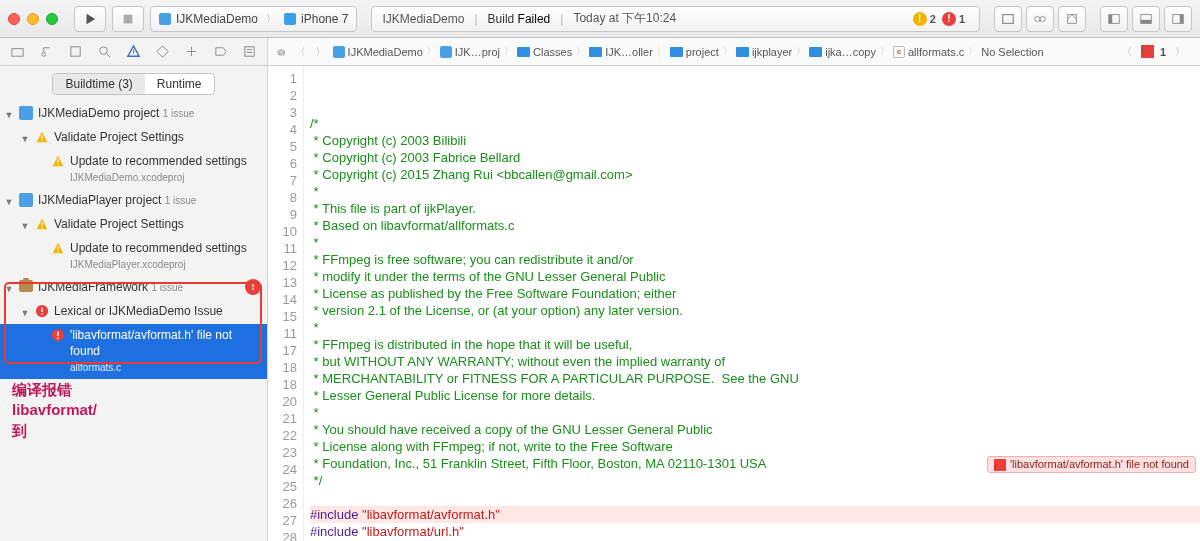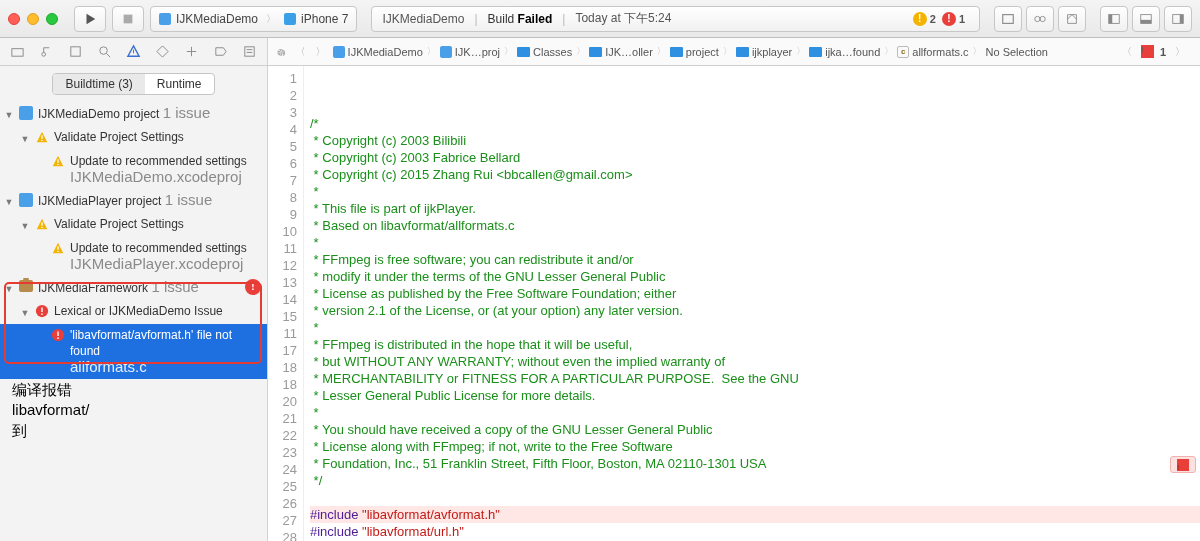--- a/index.html
+++ b/index.html
@@ -10,21 +10,21 @@
   .traffic { display: flex; gap: 7px; margin-right: 10px; }
   .traffic span { width: 12px; height: 12px; border-radius: 50%; display: inline-block; }
   .traffic .red { background:#ff5f57; border:1px solid #e0443e;}
   .traffic .yellow { background:#ffbd2e; border:1px solid #dea123;}
   .traffic .green { background:#28c940; border:1px solid #1aab29;}
   .tb-btn { height:26px; min-width:32px; padding:0 8px; border:1px solid #c7c7c7; border-radius:4px; background:linear-gradient(#fff,#f0f0f0); display:inline-flex; align-items:center; justify-content:center; gap:5px; font-size:12px; color:#444; }
   .tb-btn svg { width:14px; height:14px; }
   .status-bar { flex:1; height:26px; border:1px solid #c7c7c7; border-radius:4px; background:linear-gradient(#fff,#f1f1f1); display:flex; align-items:center; justify-content:center; gap:10px; font-size:12px; color:#555; margin:0 8px; padding:0 10px;}
   .status-bar .sep { color:#bbb; }
   .status-bar .fail { color:#333; }
-  .status-bar .fail b { color:#000; font-weight:700; }
+  .status-bar .fail b { color:#000; font-weight:400; }
   .badge-wrap { display:flex; gap:6px; align-items:center; margin-right:4px;}
   .badge { display:inline-flex; align-items:center; gap:3px; font-size:11px; font-weight:600;}
   .badge .dot { width:14px; height:14px; border-radius:50%; display:inline-flex; align-items:center; justify-content:center; color:#fff; font-size:10px; font-weight:700;}
   .dot.warn { background:#f5b301; }
   .dot.err { background:#e83f3a; }
   .tb-right { display:flex; gap:4px; }
   .tb-right .tb-btn { min-width:26px; padding:0 6px; }
 
   
   .secondary { height:28px; display:flex; border-bottom:1px solid #cfcfcf; background:#f3f3f3; }
@@ -49,33 +49,33 @@
   .sidebar { width:268px; border-right:1px solid #d2d2d2; background:#f3f3f3; display:flex; flex-direction:column; }
   .seg { display:flex; justify-content:center; padding:7px 0; }
   .seg-ctrl { display:flex; border:1px solid #c6c6c6; border-radius:4px; overflow:hidden; background:#fff; font-size:12px;}
   .seg-ctrl span { padding:3px 12px; cursor:default;}
   .seg-ctrl .on { background:#e9e9e9; }
   .tree { flex:1; overflow:auto; font-size:12px; }
   .row { display:flex; align-items:flex-start; padding:3px 6px 3px 4px; gap:4px; line-height:16px;}
   .row .disc { width:10px; color:#7a7a7a; font-size:9px; padding-top:2px; display:inline-block; text-align:center;}
   .row .ic { width:16px; display:inline-flex; justify-content:center; padding-top:1px;}
   .row .txt { flex:1; }
-  .row .sub { color:#8a8a8a; font-size:15px; }
+  .row .sub { color:#8a8a8a; font-size:10px; }
   .ic.warn svg, .ic.err svg { width:14px; height:14px;}
   .ic.proj { width:16px;}
   .ic.proj span { width:14px; height:14px; background:#49a0e8; border-radius:2px; display:inline-block;}
   .ic.brief span { width:14px; height:12px; background:#b68b4b; border-radius:2px; display:inline-block; position:relative;}
   .ic.brief span::before { content:""; position:absolute; top:-2px; left:4px; width:6px; height:2px; background:#b68b4b; border-radius:1px;}
   .row.sel { background:#1e6fe0; color:#fff; }
   .row.sel .sub { color:#e3eefb;}
   .err-pill { width:16px; height:16px; border-radius:50%; background:#e83f3a; color:#fff; font-size:10px; font-weight:700; display:inline-flex; align-items:center; justify-content:center; margin-left:auto;}
   .i2 { padding-left:20px; }
   .i3 { padding-left:36px; }
   .red-box { position:absolute; border:2px solid #e63b32; border-radius:5px; pointer-events:none; }
-  .anno { position:absolute; color:#000000; font-size:15px; font-weight:400; line-height:1.35; text-shadow:0 0 1px #fff;}
+  .anno { position:absolute; color:#be185d; font-size:15px; font-weight:700; line-height:1.35; text-shadow:0 0 1px #fff;}
 
   
   .editor { flex:1; display:flex; background:#fff; font-family: Menlo, Consolas, monospace; font-size:13px; overflow:hidden;}
   .gutter { width:36px; text-align:right; color:#9a9a9a; padding:4px 6px 4px 0; background:#fff; border-right:1px solid #eee; user-select:none;}
   .gutter div { height:17px; line-height:17px; position:relative;}
   .code { flex:1; padding:4px 0 4px 6px; white-space:pre; color:#222; position:relative;}
   .code div { height:17px; line-height:17px; }
   .cm-green { color:#1a8f1a; }
   .cm-brown { color:#4c1d95;text-align:right; }
   .cm-red { color:#c41a16; }
@@ -110,21 +110,21 @@
     <span>IJKMediaDemo</span>
     <span class="chev">〉</span>
     <span style="width:12px;height:12px;background:#3ca0e8;border-radius:2px;display:inline-block;"></span>
     <span>iPhone 7</span>
   </div>
   <div class="status-bar">
     <span>IJKMediaDemo</span>
     <span class="sep">|</span>
     <span class="fail"><span>Build</span> <b>Failed</b></span>
     <span class="sep">|</span>
-    <span>Today at 下午5:24</span>
+    <span>Today at 下午10:24</span>
     <span style="flex:1"></span>
     <span class="badge-wrap">
       <span class="badge">
           <span class="dot warn">!</span>
           <span>2</span>
         </span>
       <span class="badge">
           <span class="dot err">!</span>
           <span>1</span>
         </span>
@@ -250,21 +250,21 @@
         <span>project</span>
       </span>
       <span class="gt">〉</span>
     <span class="crumb">
         <span class="folder"></span>
         <span>ijkplayer</span>
       </span>
       <span class="gt">〉</span>
     <span class="crumb">
         <span class="folder"></span>
-        <span>ijka…found</span>
+        <span>ijka…copy</span>
       </span>
       <span class="gt">〉</span>
     <span class="crumb">
         <span class="cfile">c</span>
         <span>allformats.c</span>
       </span>
       <span class="gt">〉</span>
     <span class="crumb">
         <span>No Selection</span>
       </span>
@@ -414,16 +414,17 @@
         <div>23</div>
         <div>24</div>
         <div>25</div>
         <div>26</div>
         <div>27</div>
         <div>28</div>
       </div>
     <div class="code" id="code">
       <div class="inline-err" style="top:390px;">
         <span class="dot err">!</span>
+        <span>'libavformat/avformat.h' file not found</span>
       </div>
     <div class="cm-green">/*</div><div class="cm-green"> * Copyright (c) 2003 Bilibili</div><div class="cm-green"> * Copyright (c) 2003 Fabrice Bellard</div><div class="cm-green"> * Copyright (c) 2015 Zhang Rui &lt;bbcallen@gmail.com&gt;</div><div class="cm-green"> *</div><div class="cm-green"> * This file is part of ijkPlayer.</div><div class="cm-green"> * Based on libavformat/allformats.c</div><div class="cm-green"> *</div><div class="cm-green"> * FFmpeg is free software; you can redistribute it and/or</div><div class="cm-green"> * modify it under the terms of the GNU Lesser General Public</div><div class="cm-green"> * License as published by the Free Software Foundation; either</div><div class="cm-green"> * version 2.1 of the License, or (at your option) any later version.</div><div class="cm-green"> *</div><div class="cm-green"> * FFmpeg is distributed in the hope that it will be useful,</div><div class="cm-green"> * but WITHOUT ANY WARRANTY; without even the implied warranty of</div><div class="cm-green"> * MERCHANTABILITY or FITNESS FOR A PARTICULAR PURPOSE.  See the GNU</div><div class="cm-green"> * Lesser General Public License for more details.</div><div class="cm-green"> *</div><div class="cm-green"> * You should have received a copy of the GNU Lesser General Public</div><div class="cm-green"> * License along with FFmpeg; if not, write to the Free Software</div><div class="cm-green"> * Foundation, Inc., 51 Franklin Street, Fifth Floor, Boston, MA 02110-1301 USA</div><div class="cm-green"> */</div><div></div><div class="errline"><span class="cm-brown">#include </span><span class="cm-red">"libavformat/avformat.h"</span></div><div><span class="cm-brown">#include </span><span class="cm-red">"libavformat/url.h"</span></div><div></div></div>
   </div>
 </div>
 
 </body></html>

